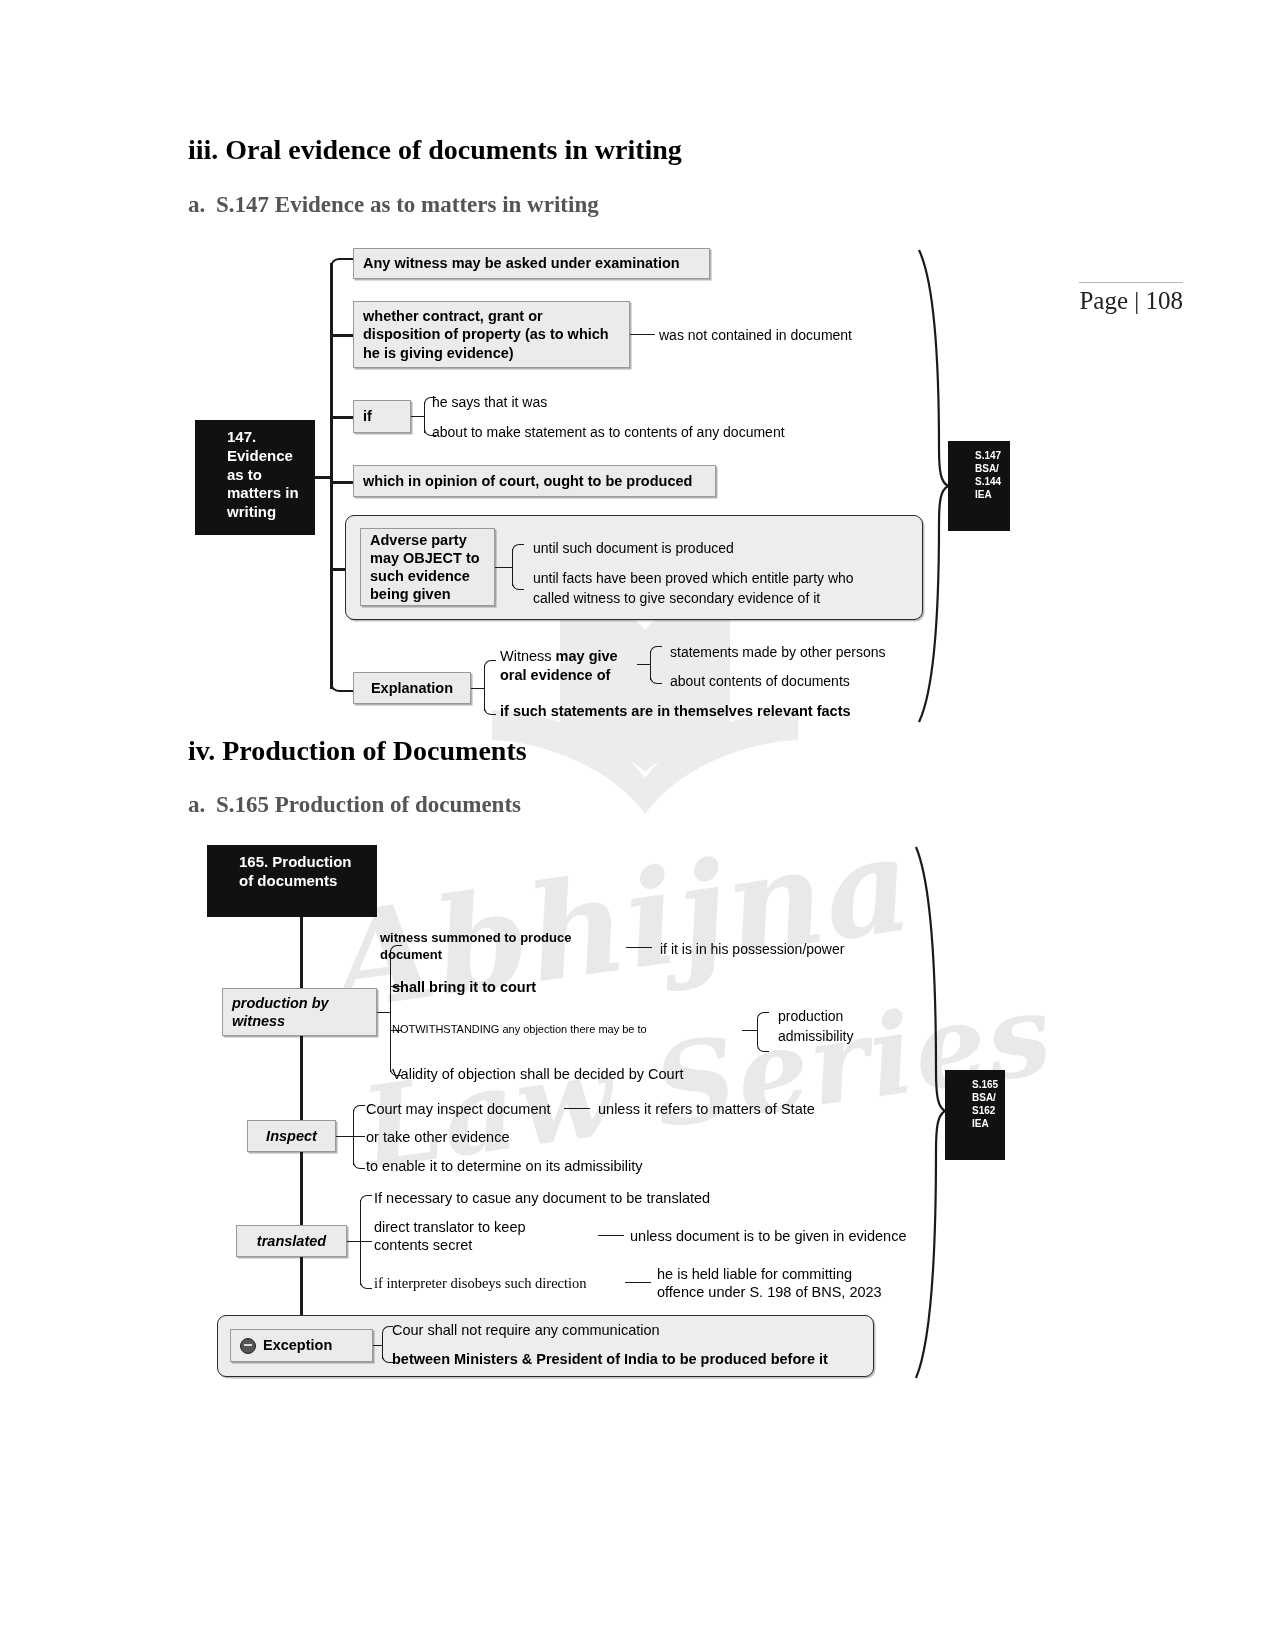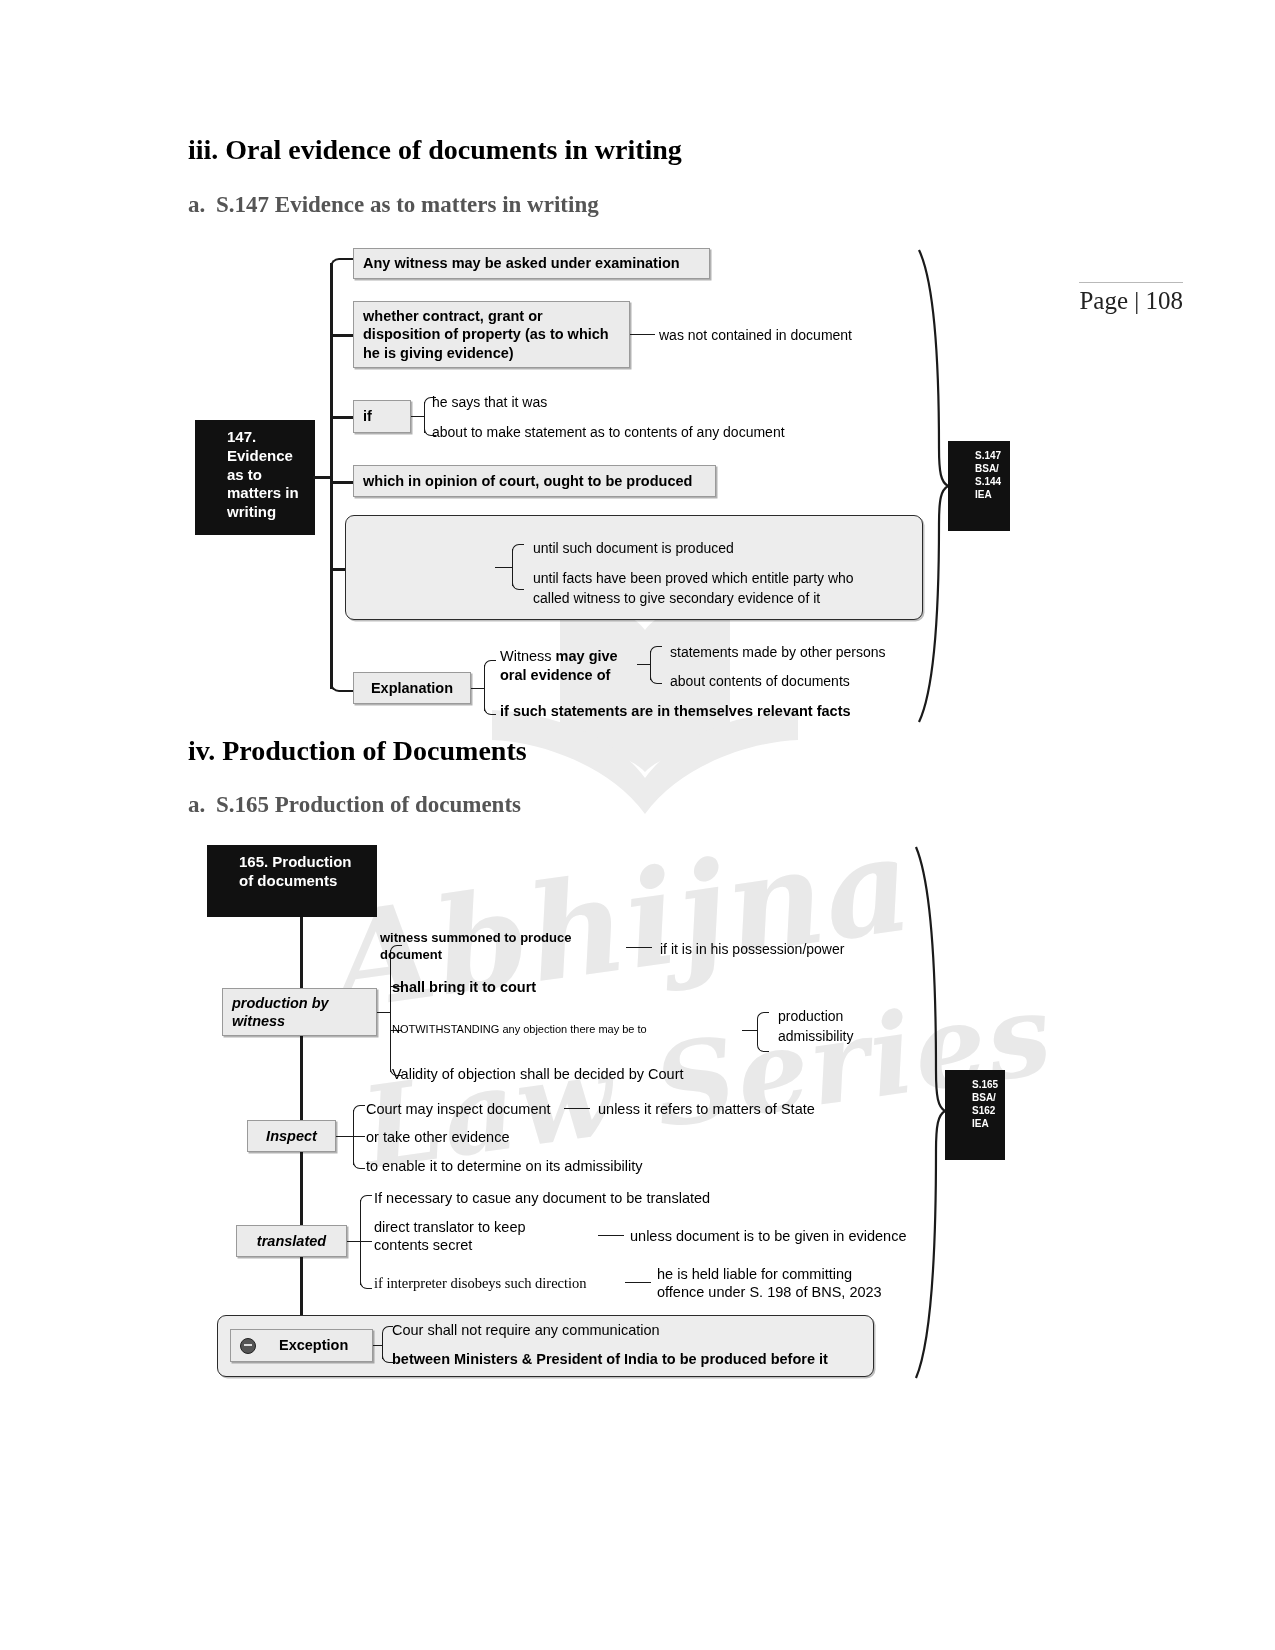--- a/index.html
+++ b/index.html
@@ -216,20 +216,23 @@
   <div class="txt" style="left:432px; top:393px; font-size:14px;">he says that it was</div>
   <div class="txt" style="left:432px; top:423px; font-size:14px;">
     <span>about to make statement as to </span><span class="b">contents of any document</span>
   </div>
 
   <div class="node" style="left:353px; top:465px; width:363px; height:32px;">
     <span>which in opinion of court, ought to be produced</span>
   </div>
 
   <div class="panel" style="left:345px; top:515px; width:578px; height:105px;"></div>
+  <div class="node" style="left:360px; top:528px; width:135px; height:78px; align-items:center;">
+    <span>Adverse party may OBJECT to such evidence being given</span>
+  </div>
   <div class="line hline" style="left:495px; top:567px; width:18px;"></div>
   <div class="line vline" style="left:512px; top:549px; height:37px;"></div>
   <div class="elbow" style="left:512px; top:544px; width:12px; height:9px; border-top-width:1.4px; border-left-width:1.4px; border-top-left-radius:7px;"></div>
   <div class="elbow" style="left:512px; top:581px; width:12px; height:9px; border-bottom-width:1.4px; border-left-width:1.4px; border-bottom-left-radius:7px;"></div>
 
   <div class="txt" style="left:533px; top:539px; font-size:14px;">
     <span>until</span>
     <span class="b u">such document is produced</span>
   </div>
   <div class="txt" style="left:533px; top:569px; font-size:14px;">
@@ -358,21 +361,21 @@
   <div class="txt" style="left:374px; top:1236px; font-size:14.5px;">contents secret</div>
   <div class="line hline" style="left:598px; top:1235px; width:26px;"></div>
   <div class="txt" style="left:630px; top:1227px; font-size:14.5px;">unless document is to be given in evidence</div>
 
   <div class="txt" style="left:374px; top:1274px; font-size:14.5px;font-family:Liberation Serif, serif;">if interpreter disobeys such direction</div>
   <div class="line hline" style="left:625px; top:1282px; width:26px;"></div>
   <div class="txt" style="left:657px; top:1265px; font-size:14.5px;">he is held liable for committing</div>
   <div class="txt" style="left:657px; top:1283px; font-size:14.5px;">offence under S. 198 of BNS, 2023</div>
 
   <div class="panel" style="left:217px; top:1315px; width:657px; height:62px;"></div>
-  <div class="node" style="left:230px; top:1329px; width:143px; height:33px; justify-content:flex-start;gap:16px;">
+  <div class="node" style="left:230px; top:1329px; width:143px; height:33px; justify-content:flex-start;">
     <span class="bullet-dot"></span>
     <span>Exception</span>
   </div>
   <div class="line hline" style="left:373px; top:1345px; width:10px;"></div>
   <div class="line vline" style="left:382px; top:1333px; height:26px;"></div>
   <div class="elbow" style="left:382px; top:1326px; width:11px; height:11px; border-top-width:1.4px; border-left-width:1.4px; border-top-left-radius:7px;"></div>
   <div class="elbow" style="left:382px; top:1352px; width:11px; height:11px; border-bottom-width:1.4px; border-left-width:1.4px; border-bottom-left-radius:7px;"></div>
 
   <div class="txt" style="left:392px; top:1321px; font-size:14.5px;">Cour shall not require any communication</div>
   <div class="txt b" style="left:392px; top:1350px; font-size:14.5px;">between Ministers &amp; President of India to be produced before it</div>

